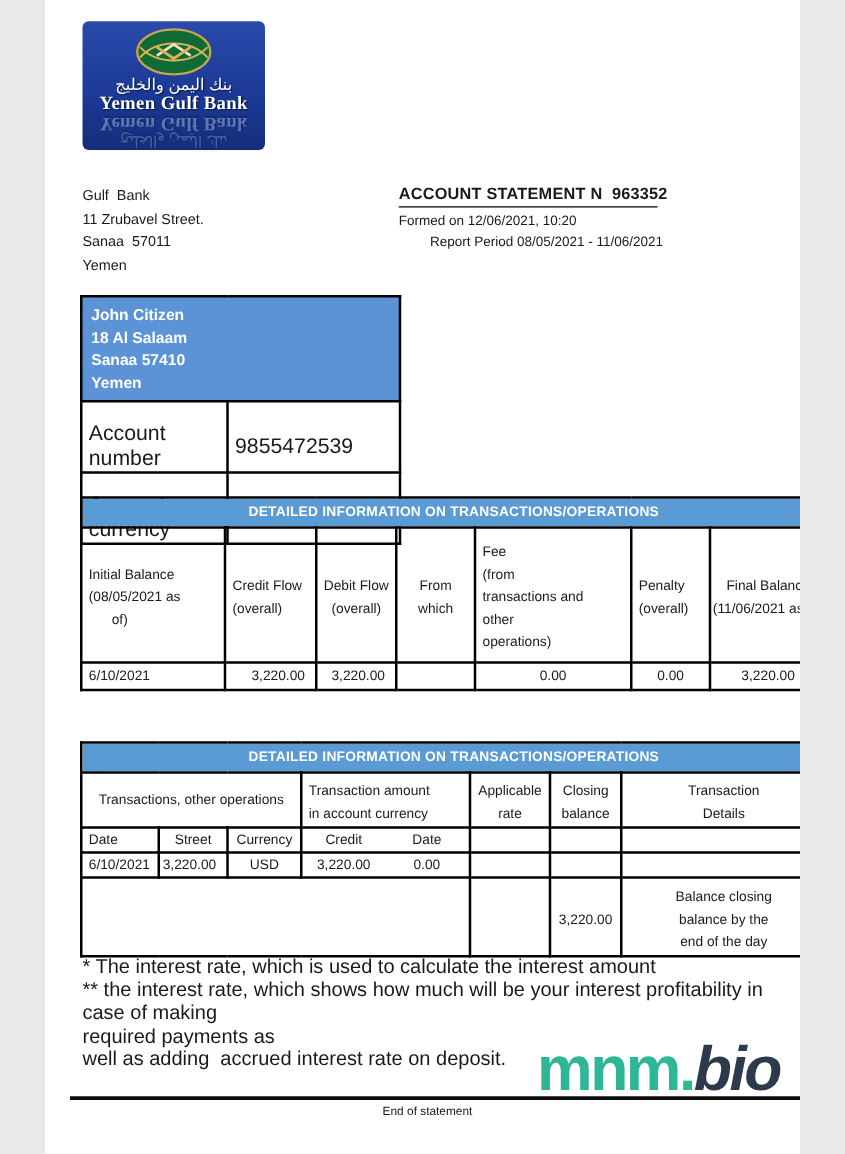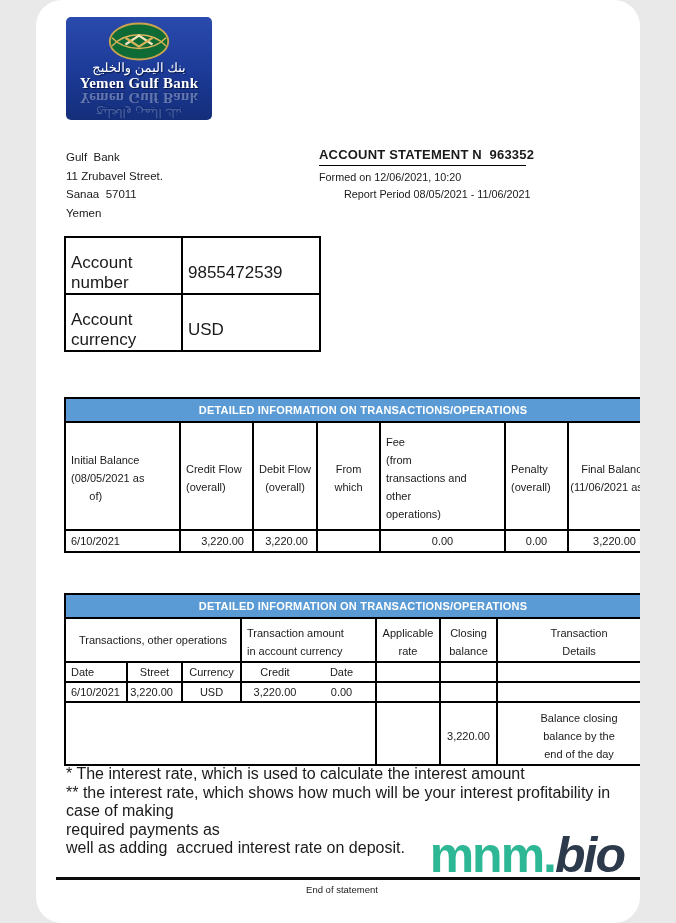--- a/index.html
+++ b/index.html
@@ -1,19 +1,19 @@
 <!DOCTYPE html>
 <html style="--header-bar: #5B9BD5; --customer-box: #5b93d6; --logo-bg: #1c3a96; --watermark-teal: #2eb794; --watermark-dark: #2c3a4b;"><head>
 <meta charset="utf-8">
 <style>
   html,body { margin:0; padding:0; background:#e9e9e9; }
   .page {
     position:relative; width:604px; height:923px; margin:0 auto;
     background:#fff; overflow:hidden;
-    font-family:"Liberation Sans", sans-serif; color:#1a1a1a;border-radius:26px;
+    font-family:"Liberation Sans", sans-serif; color:#1a1a1a;
   }
 
   
   .logo {
     position:absolute; left:30px; top:17px; width:146px; height:103px;
     background:linear-gradient(180deg, #2a4aad 0%, var(--logo-bg,#1c3a96) 55%, #142e7a 100%);
     border-radius:5px; display:flex; flex-direction:column; align-items:center;
     overflow:hidden;
   }
   .logo svg { margin-top:5px; }
@@ -118,20 +118,26 @@
     <div class="line1">Formed on 12/06/2021, 10:20</div>
     <div class="line2">Report Period 08/05/2021 - 11/06/2021</div>
   </div>
 
   <table class="acct">
     <colgroup>
         <col style="width:117px">
         <col style="width:138px">
       </colgroup>
     <tbody>
+        <tr>
+          <td colspan="2" class="blue">John Citizen
+18 Al Salaam
+Sanaa 57410
+Yemen</td>
+        </tr>
     <tr>
       <td>Account number</td>
       <td>9855472539</td>
     </tr>
     <tr>
       <td>Account currency</td>
       <td>USD</td>
     </tr>
   </tbody>
     </table>

